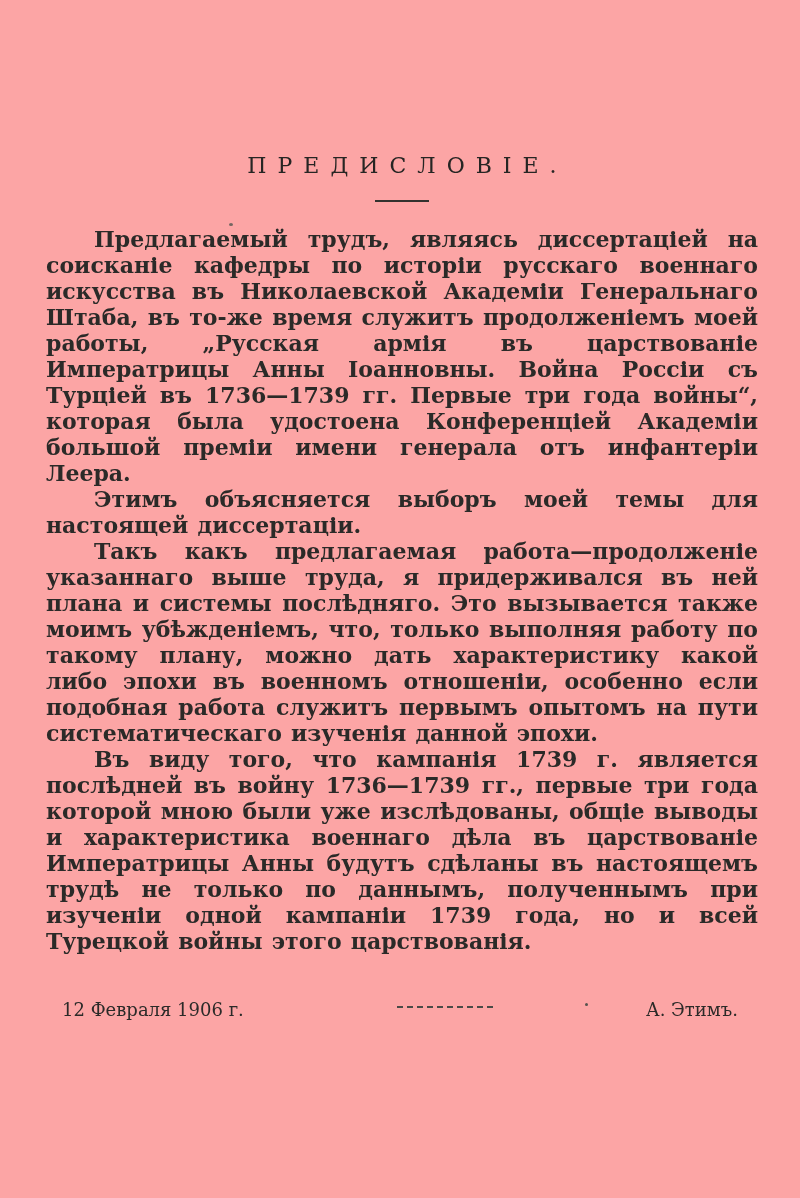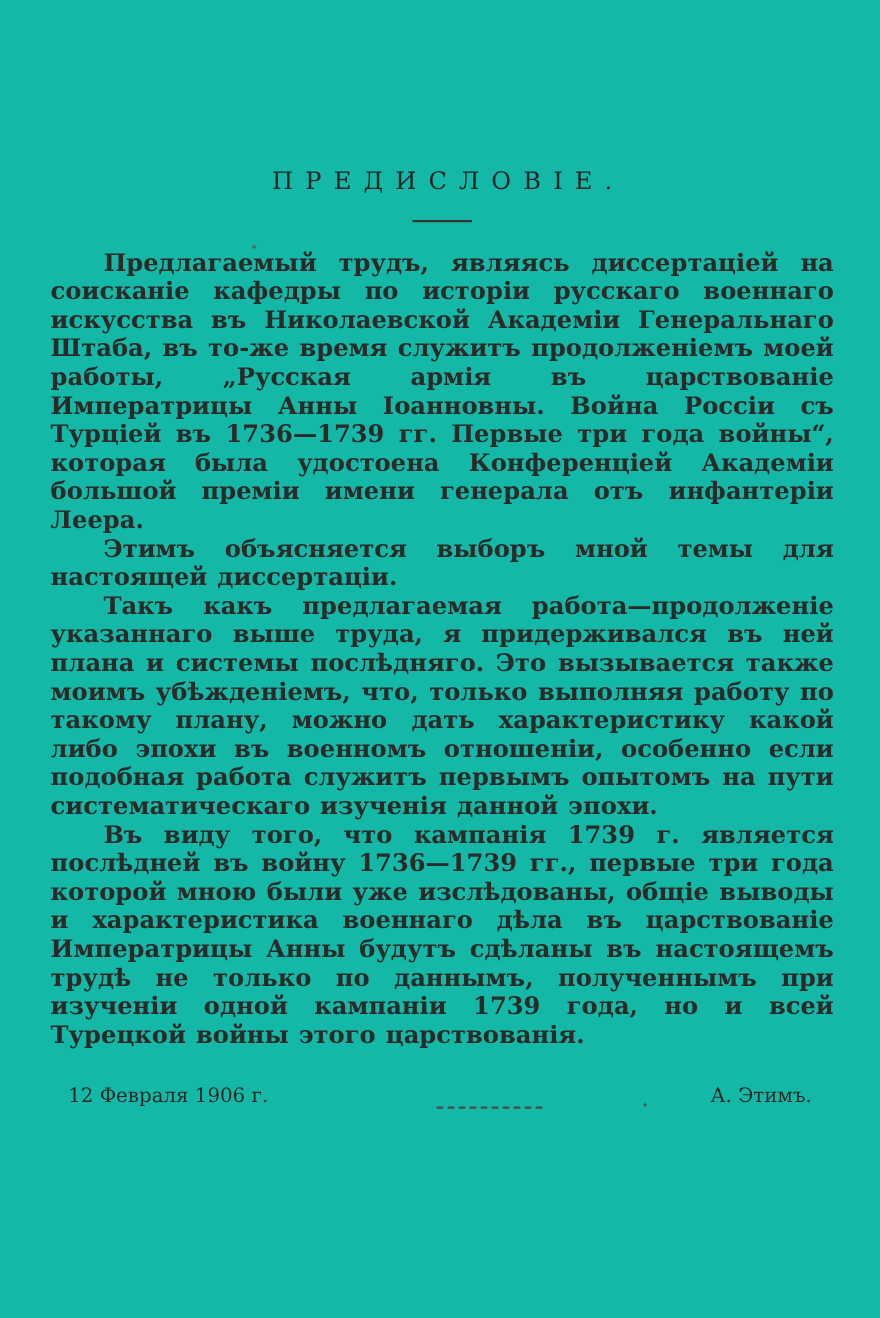--- a/index.html
+++ b/index.html
@@ -6,21 +6,21 @@
     margin: 0;
     padding: 0;
     background: #ffffff;
     font-family: "DejaVu Serif", "Liberation Serif", serif;
   }
   .page {
     position: relative;
     width: 800px;
     height: 1198px;
     margin: 0 auto;
-    background: #14b8a6;
+    background: #fca5a5;
     color: #2b2a28;
     overflow: hidden;
     box-sizing: border-box;
   }
   .text-block {
     padding: 152px 42px 0 46px;
   }
   .page-title {
     text-align: center;
     font-size: 22px;
@@ -40,21 +40,21 @@
     margin: 0;
     font-size: 22px;
     line-height: 26px;
     text-align: justify;
     text-indent: 48px;
     word-spacing: 1.5px;
     font-weight: bold;
   }
   .footer {
     display: flex;
-    align-items: center;
+    align-items: flex-end;
     margin-top: 16px;
     padding: 0 62px 0 62px;
     font-size: 18px;
     line-height: 25px;
   }
   .footer-left {
     white-space: nowrap;
   }
   .footer-place {
     padding-left: 20px;
@@ -105,21 +105,21 @@
 
   <div class="text-block">
 
     <h1 class="page-title">ПРЕДИСЛОВІЕ.</h1>
 
     <div class="title-rule"></div>
 
     <p class="body-paragraph">Предлагаемый трудъ, являясь диссертаціей на соисканіе кафедры по исторіи русскаго военнаго искусства въ Николаевской Академіи Генеральнаго Штаба, въ то-же время служитъ продолженіемъ моей работы, „Русская армія въ царствованіе Императрицы Анны Іоанновны. Война Россіи съ Турціей въ 1736—1739 гг. Первые три года войны“, которая была удостоена Конференціей Академіи большой преміи имени генерала отъ инфантеріи Леера.</p>
 
 
-    <p class="body-paragraph">Этимъ объясняется выборъ мной темы для настоящей диссертаціи.</p>
+    <p class="body-paragraph">Этимъ объясняется выборъ моей темы для настоящей диссертаціи.</p>
 
     <p class="body-paragraph">Такъ какъ предлагаемая работа—продолженіе указаннаго выше труда, я придерживался въ ней плана и системы послѣдняго. Это вызывается также моимъ убѣжденіемъ, что, только выполняя работу по такому плану, можно дать характеристику какой либо эпохи въ военномъ отношеніи, особенно если подобная работа служитъ первымъ опытомъ на пути систематическаго изученія данной эпохи.</p>
 
     <p class="body-paragraph">Въ виду того, что кампанія 1739 г. является послѣдней въ войну 1736—1739 гг., первые три года которой мною были уже изслѣдованы, общіе выводы и характеристика военнаго дѣла въ царствованіе Императрицы Анны будутъ сдѣланы въ настоящемъ трудѣ не только по даннымъ, полученнымъ при изученіи одной кампаніи 1739 года, но и всей Турецкой войны этого царствованія.</p>
 
   </div>
 
   <div class="footer">
 
     <div class="footer-left">

